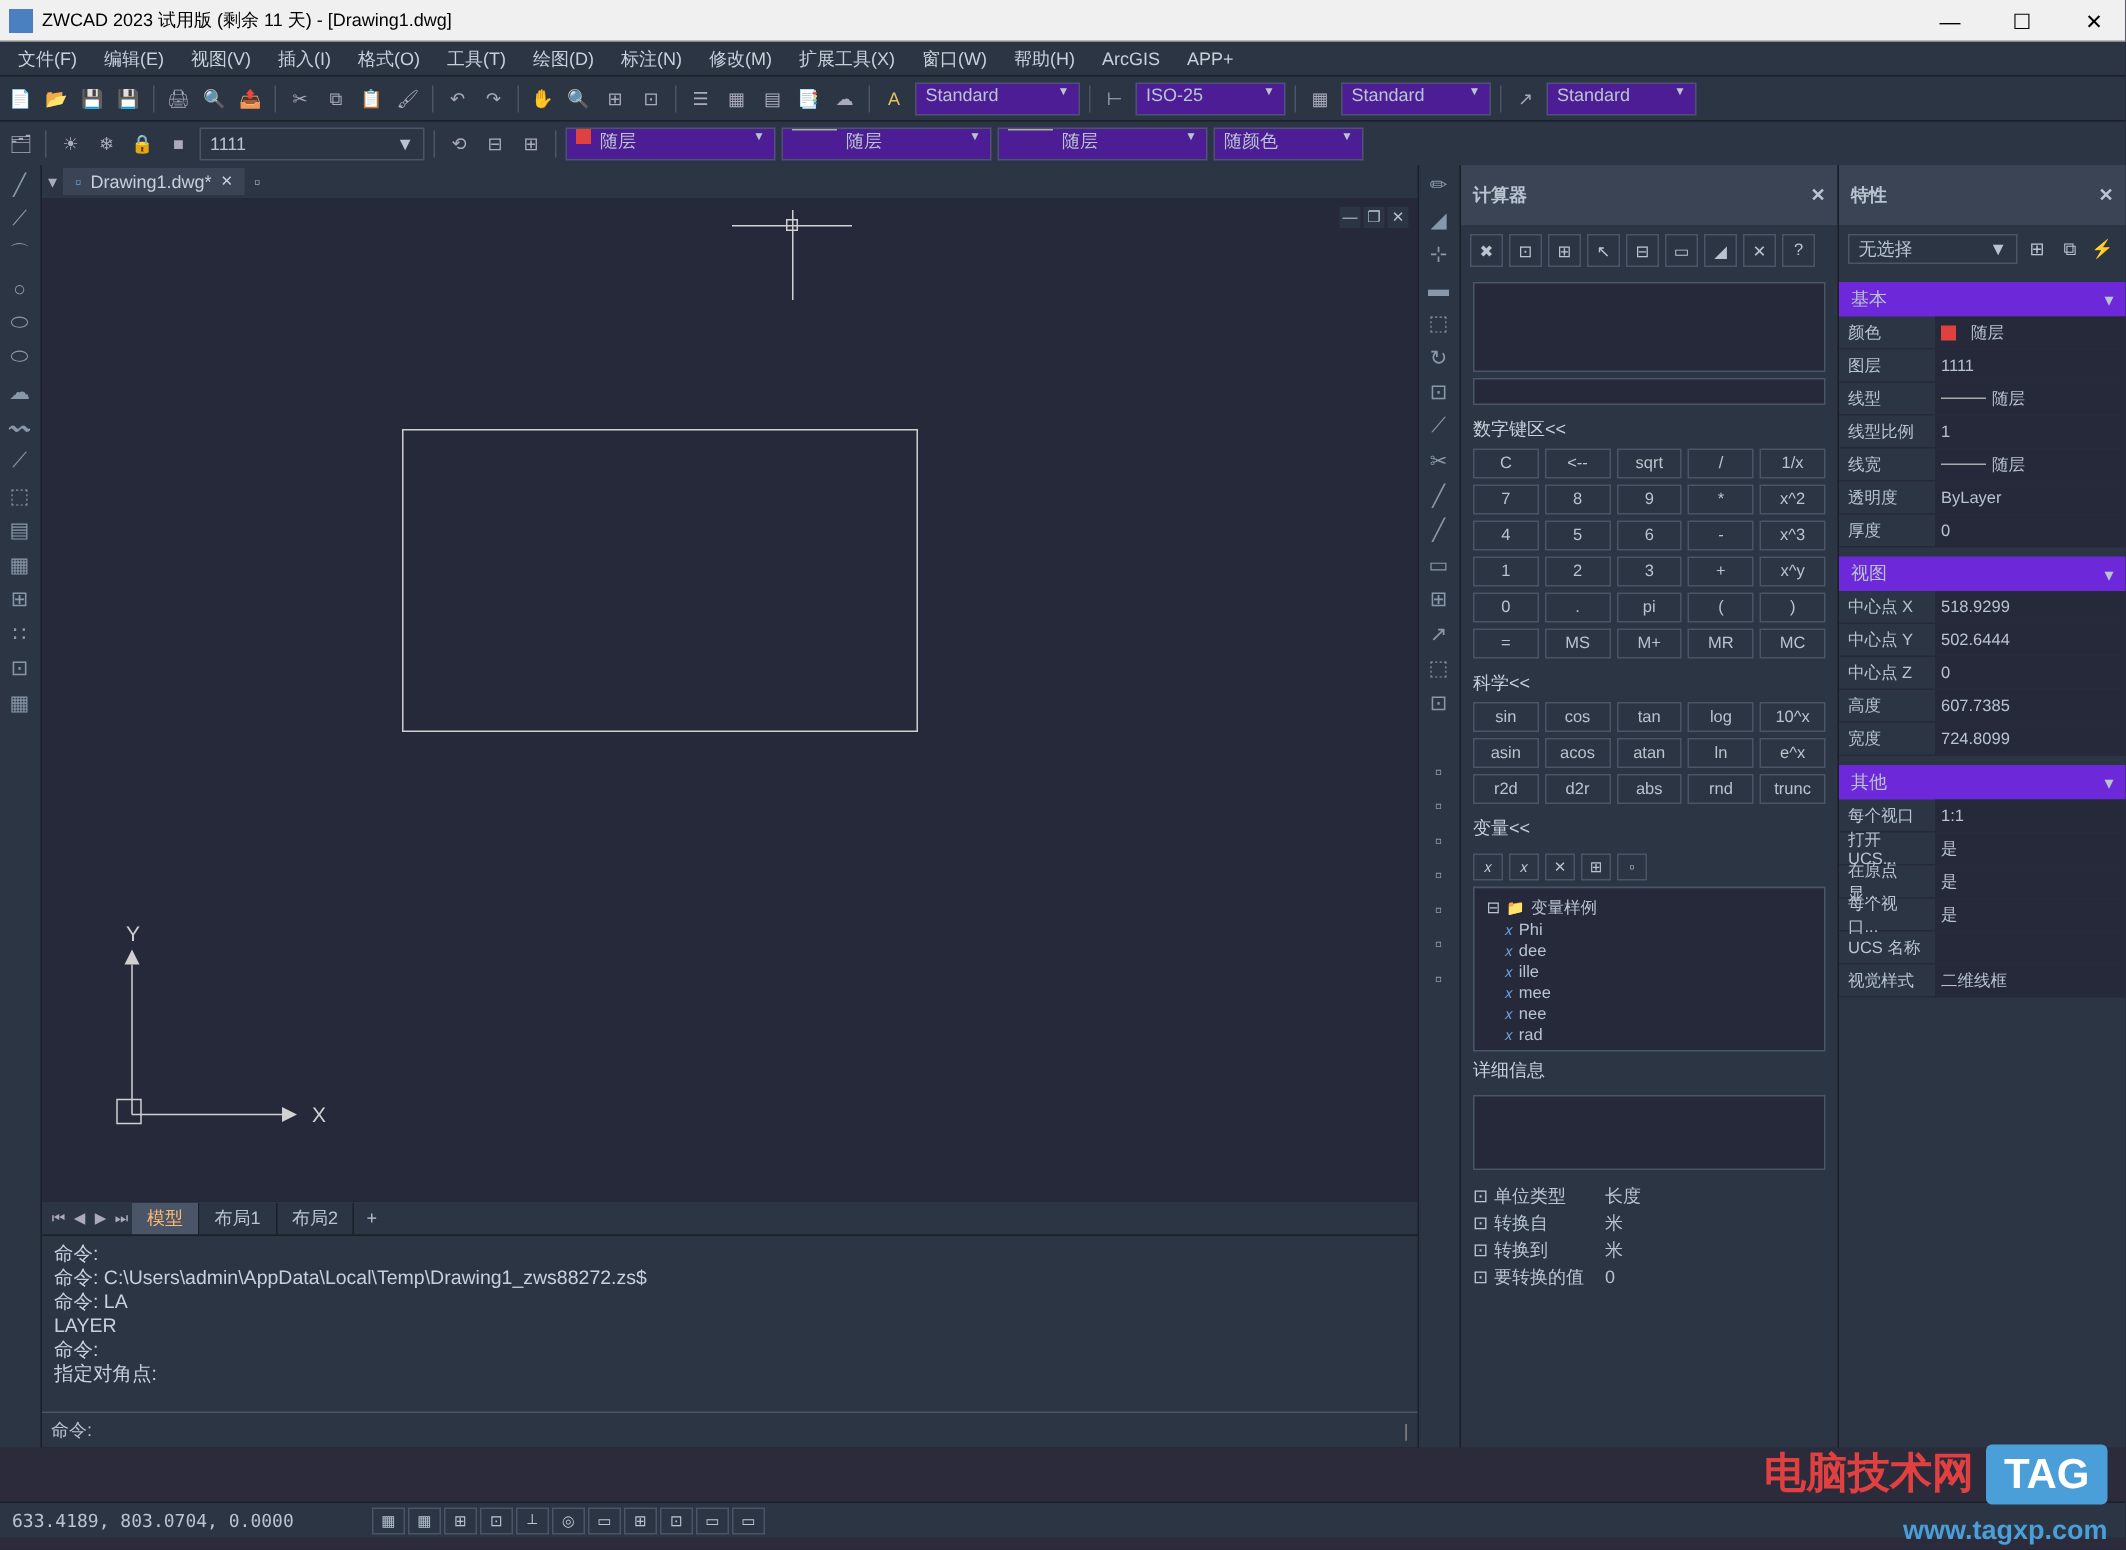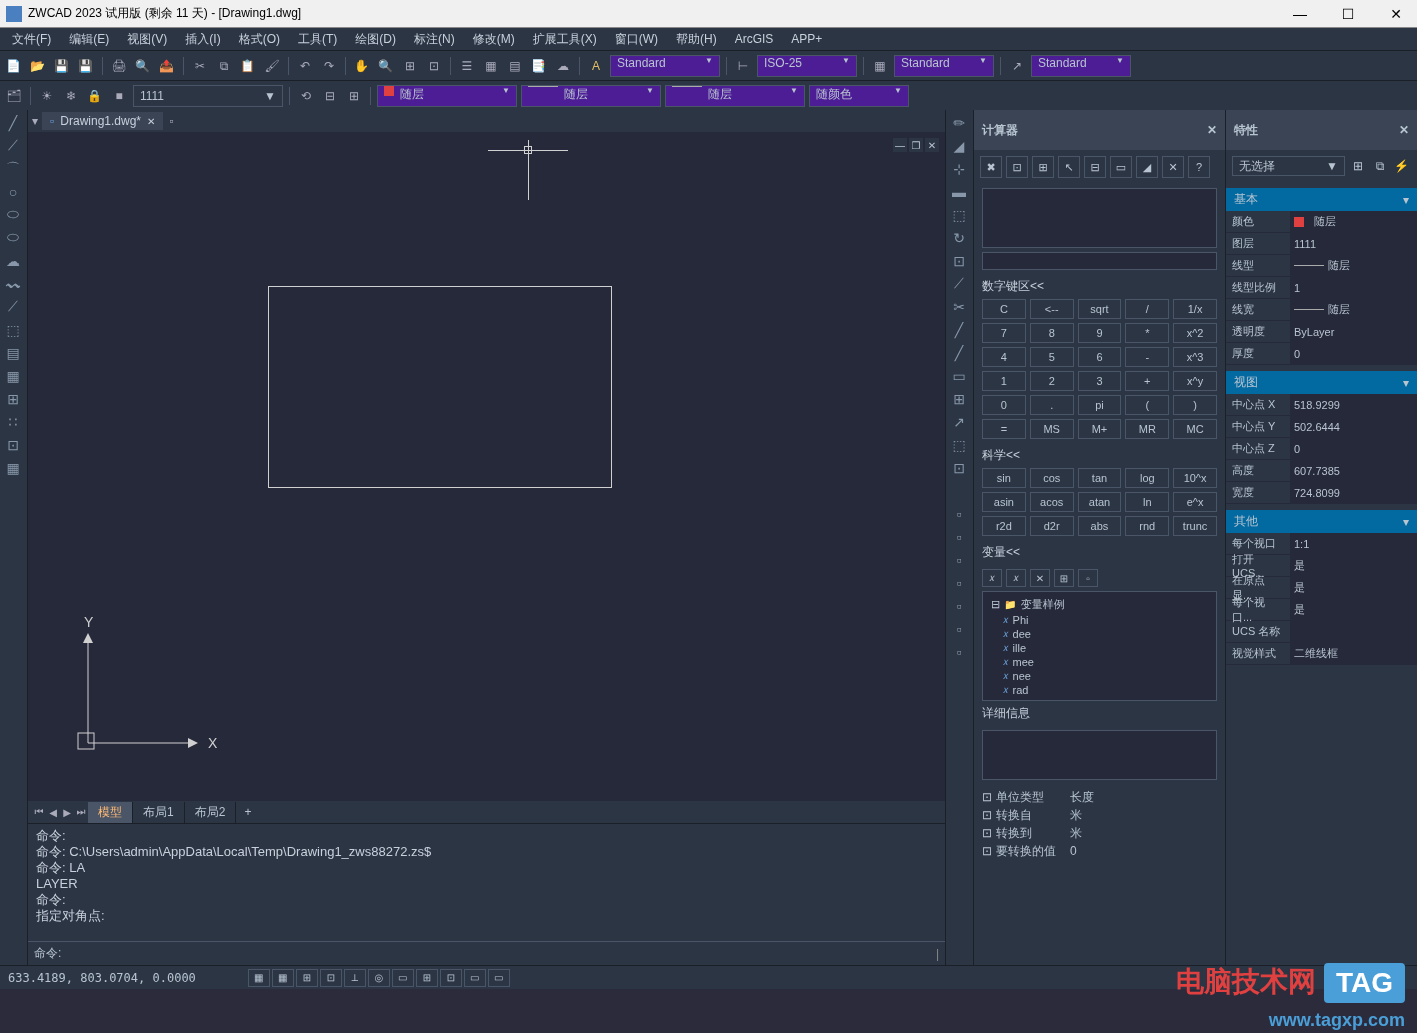--- a/index.html
+++ b/index.html
@@ -79,26 +79,26 @@
 .unitconv { padding: 4px 8px; }
 .unitconv .urow { display: flex; align-items: center; height: 18px; gap: 8px; }
 .unitconv .urow .ulbl { width: 80px; display: flex; align-items: center; gap: 4px; }
 .unitconv .urow .uval { flex: 1; }
 
 .proppanel { width: 192px; background: #2b3544; border-left: 1px solid #1a1f28; display: flex; flex-direction: column; }
 .proppanel .selrow { display: flex; align-items: center; padding: 6px; gap: 4px; }
 .proppanel .seldd { flex: 1; border: 1px solid #4a5568; height: 20px; display: flex; align-items: center; padding: 0 6px; }
 .proppanel .pico { width: 18px; height: 18px; display: flex; align-items: center; justify-content: center; cursor: pointer; }
 .propsection { margin-top: 6px; }
-.propsection .pshdr { background: #0369a1; padding: 3px 8px; display: flex; align-items: center; justify-content: space-between; cursor: pointer; }
+.propsection .pshdr { background: #6d28d9; padding: 3px 8px; display: flex; align-items: center; justify-content: space-between; cursor: pointer; }
 .proprow { display: flex; height: 22px; align-items: center; border-bottom: 1px solid #26293a; }
 .proprow .plbl { width: 64px; padding: 0 6px; font-size: 11px; }
 .proprow .pval { flex: 1; padding: 0 4px; font-size: 11px; display: flex; align-items: center; gap: 4px; background: #26293a; height: 100%; }
 
-.statusbar { background: #2b3544; height: 24px; display: flex; align-items: center; padding: 0 8px; gap: 12px; border-top: 1px solid #1a1f28; }
+.statusbar { background: #2b3544; height: 24px; display: flex; align-items: center; padding: 0 8px; gap: 12px; border-top: 1px solid #1a1f28; margin-top: 36px; }
 .statusbar .coords { font-family: monospace; font-size: 12px; }
 .statusbar .sbtns { display: flex; gap: 2px; margin-left: 40px; }
 .statusbar .sbtn { width: 22px; height: 18px; border: 1px solid #4a5568; display: flex; align-items: center; justify-content: center; cursor: pointer; font-size: 10px; }
 
 .watermark { position: absolute; right: 12px; bottom: 30px; display: flex; gap: 8px; pointer-events: none; z-index: 1000; }
 .watermark .wm1 { color: #e04040; font-size: 28px; font-weight: bold; }
 .watermark .wm2 { background: #4a9fd8; color: #fff; font-size: 28px; font-weight: bold; padding: 4px 12px; border-radius: 4px; }
 .watermark .wm3 { position: absolute; bottom: -28px; right: 0; color: #4a9fd8; font-size: 18px; font-weight: bold; }
 </style>
 </head>

